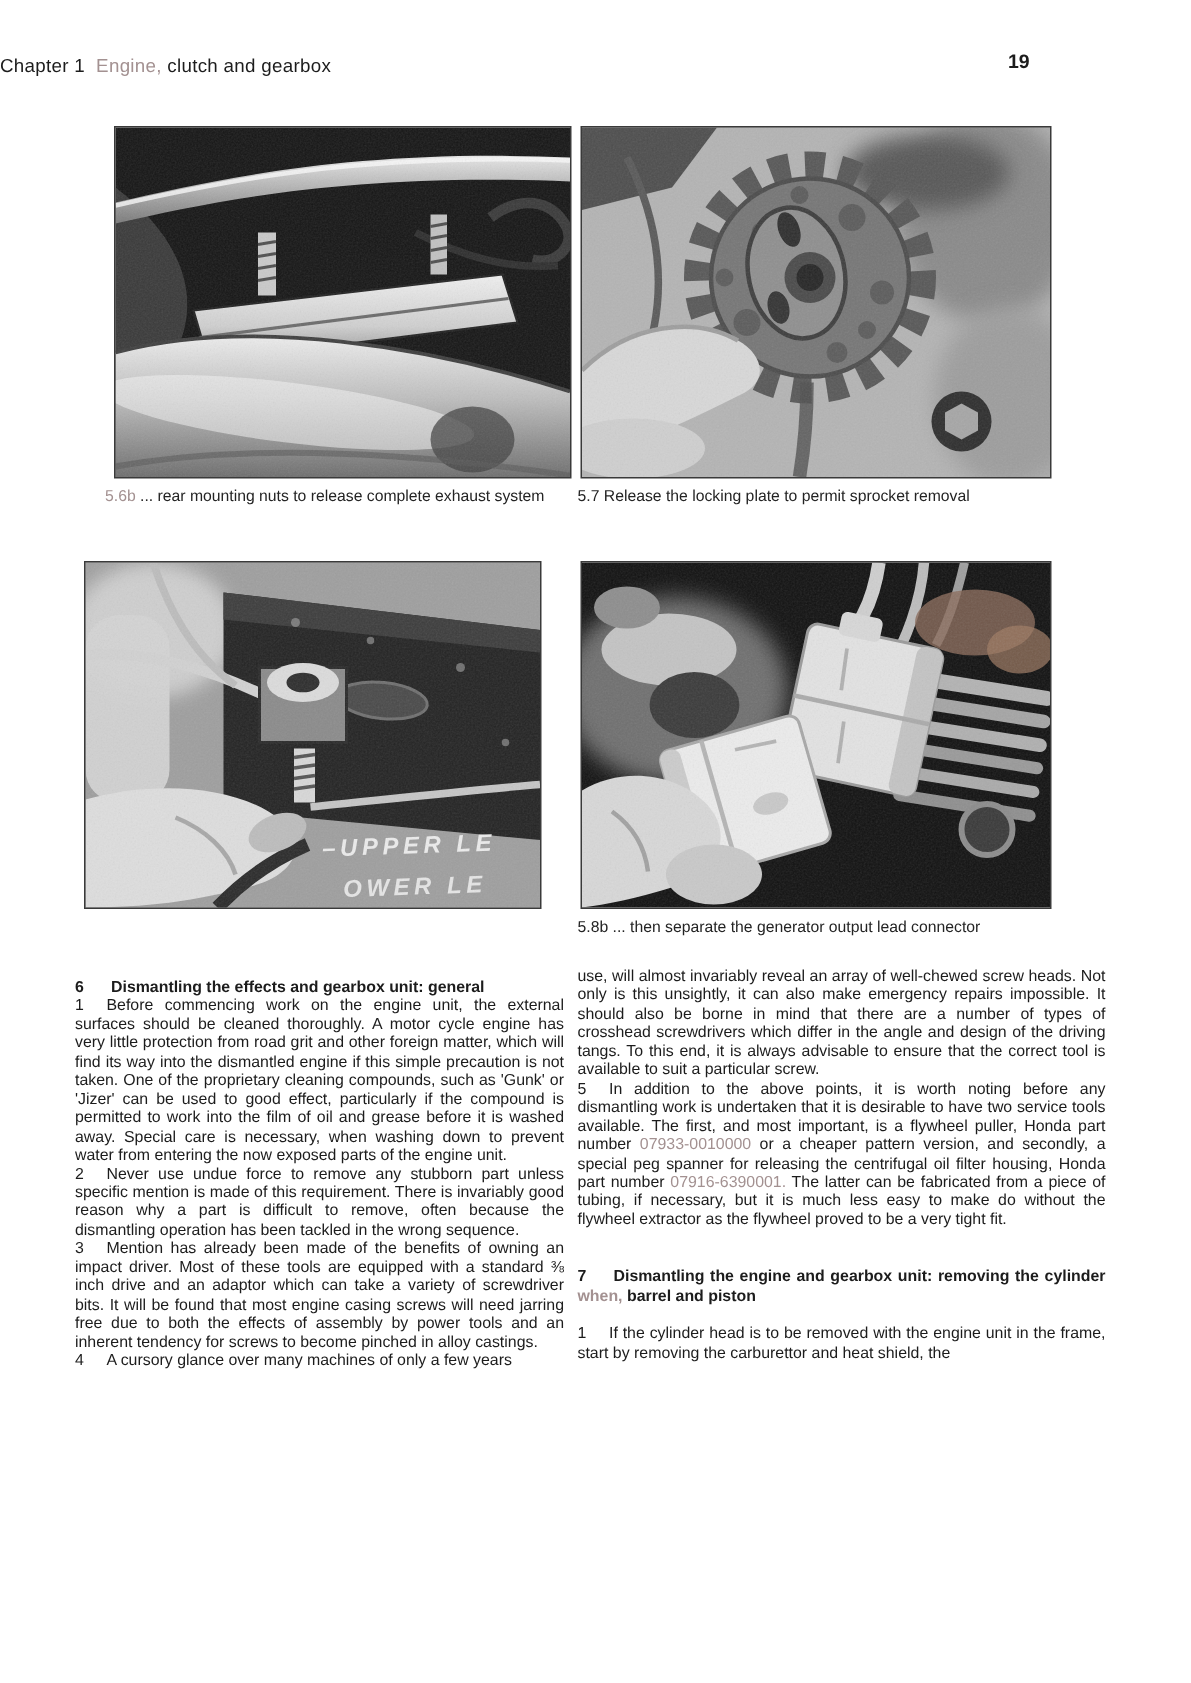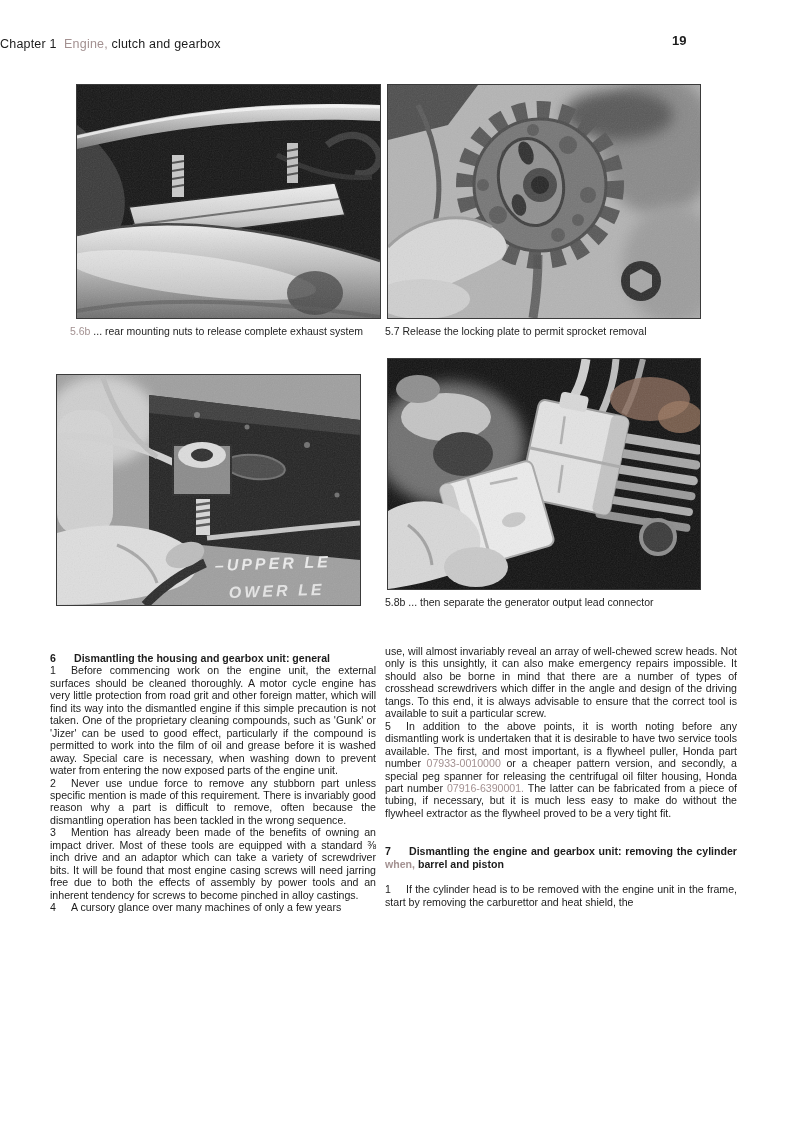--- a/index.html
+++ b/index.html
@@ -25,21 +25,21 @@
   .header-line .sp{white-space:pre;}
   .page-num{
     position:absolute;top:33px;left:672px;
     font-size:13px;font-weight:bold;
   }
   .faded{color:var(--faded);}
   .figure{position:absolute;}
   #fig1{left:57px;top:85px;width:303px;margin-left:20px;}
   #fig2{left:388px;top:85px;width:248px;}
   #fig3{left:57px;top:375px;width:303px;}
-  #fig4{left:388px;top:359px;width:248px;}
+  #fig4{left:388px;top:375px;width:248px;}
   .figure svg{display:block;background:#777;outline:1px solid #3a3a3a;}
   .caption{
     margin-top:7px;margin-left:-7px;
     font-size:10.5px;line-height:12px;color:var(--caption);
     white-space:nowrap;
   }
   #fig2 .caption,#fig4 .caption{margin-left:-3px;}
   .caption .cnum{white-space:pre;}
   .col{position:absolute;}
   .col-left{left:50px;top:652px;width:326px;}
@@ -261,21 +261,21 @@
       </g>
       <path d="M0,230 L0,152 C26,136 62,140 82,160 C102,180 92,206 62,216 C36,224 16,228 0,230 Z" fill="#d8d8d8"></path>
       <ellipse cx="88" cy="208" rx="32" ry="20" fill="#c9c9c9"></ellipse>
       <path d="M20,166 C34,176 42,190 44,206" stroke="#a2a2a2" stroke-width="3" fill="none"></path>
       <rect width="312" height="230" filter="url(#g4)" opacity=".14"></rect>
     </svg>
     <div class="caption"><span class="cnum">5.8b</span><span> ... then separate the generator output lead connector</span></div>
   </div>
 
   <div class="col col-left">
-    <p class="sec-heading"><span class="hnum">6</span><span>Dismantling the housing and gearbox unit: general</span></p>
+    <p class="sec-heading"><span class="hnum">6</span><span>Dismantling the effects and gearbox unit: general</span></p>
     <p><span class="pnum">1</span><span>Before commencing work on the engine unit, the external surfaces should be cleaned thoroughly. A motor cycle engine has very little protection from road grit and other foreign matter, which will find its way into the dismantled engine if this simple precaution is not taken. One of the proprietary cleaning compounds, such as 'Gunk' or 'Jizer' can be used to good effect, particularly if the compound is permitted to work into the film of oil and grease before it is washed away. Special care is necessary, when washing down to prevent water from entering the now exposed parts of the engine unit.</span></p>
     <p><span class="pnum">2</span><span>Never use undue force to remove any stubborn part unless specific mention is made of this requirement. There is invariably good reason why a part is difficult to remove, often because the dismantling operation has been tackled in the wrong sequence.</span></p>
     <p><span class="pnum">3</span><span>Mention has already been made of the benefits of owning an impact driver. Most of these tools are equipped with a standard ⅜ inch drive and an adaptor which can take a variety of screwdriver bits. It will be found that most engine casing screws will need jarring free due to both the effects of assembly by power tools and an inherent tendency for screws to become pinched in alloy castings.</span></p>
     <p><span class="pnum">4</span><span>A cursory glance over many machines of only a few years</span></p>
   </div>
 
   <div class="col col-right">
     <p><span>use, will almost invariably reveal an array of well-chewed screw heads. Not only is this unsightly, it can also make emergency repairs impossible. It should also be borne in mind that there are a number of types of crosshead screwdrivers which differ in the angle and design of the driving tangs. To this end, it is always advisable to ensure that the correct tool is available to suit a particular screw.</span></p>
     <p><span class="pnum">5</span><span>In addition to the above points, it is worth noting before any dismantling work is undertaken that it is desirable to have two service tools available. The first, and most important, is a flywheel puller, Honda part number </span><span class="faded">07933-0010000</span><span> or a cheaper pattern version, and secondly, a special peg spanner for releasing the centrifugal oil filter housing, Honda part number </span><span class="faded">07916-6390001.</span><span> The latter can be fabricated from a piece of tubing, if necessary, but it is much less easy to make do without the flywheel extractor as the flywheel proved to be a very tight fit.</span></p>
     <p class="sec-heading" id="s7-heading"><span class="hnum">7</span><span>Dismantling the engine and gearbox unit: removing the cylinder </span><span class="faded">when,</span><span> barrel and piston</span></p>

